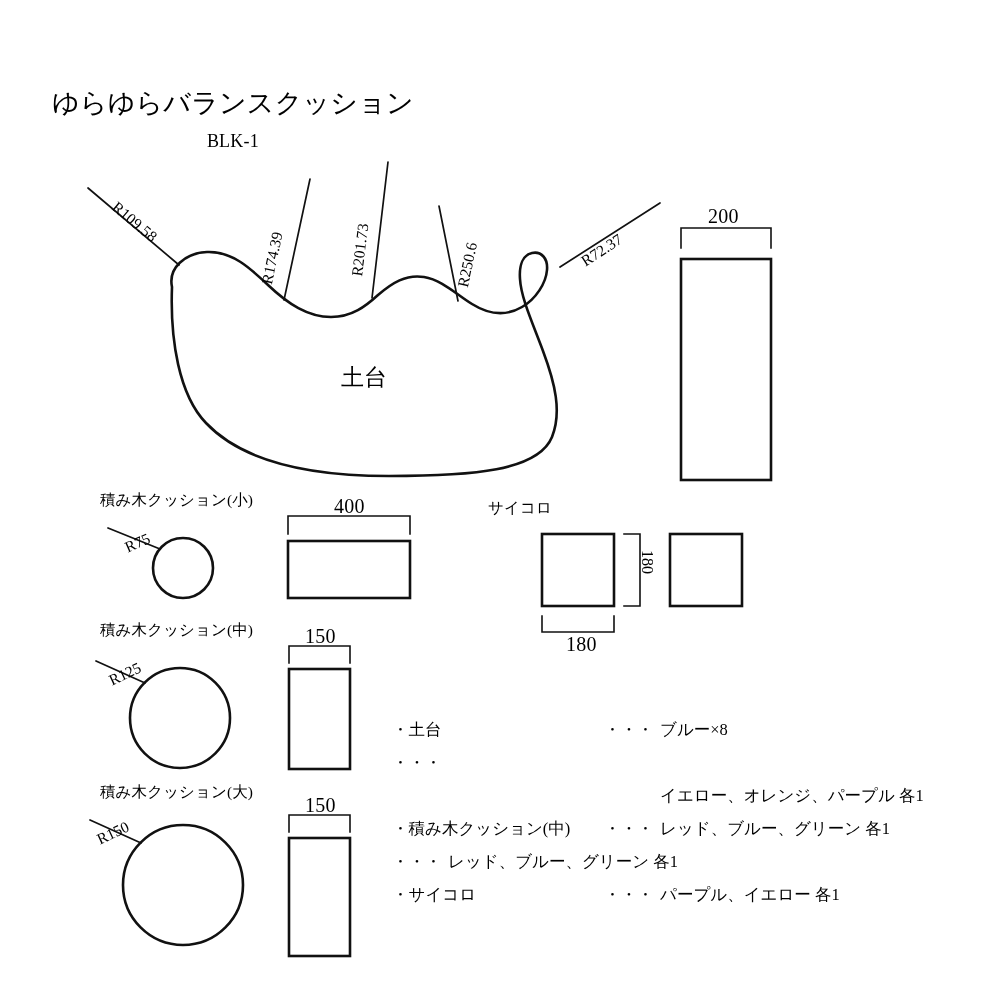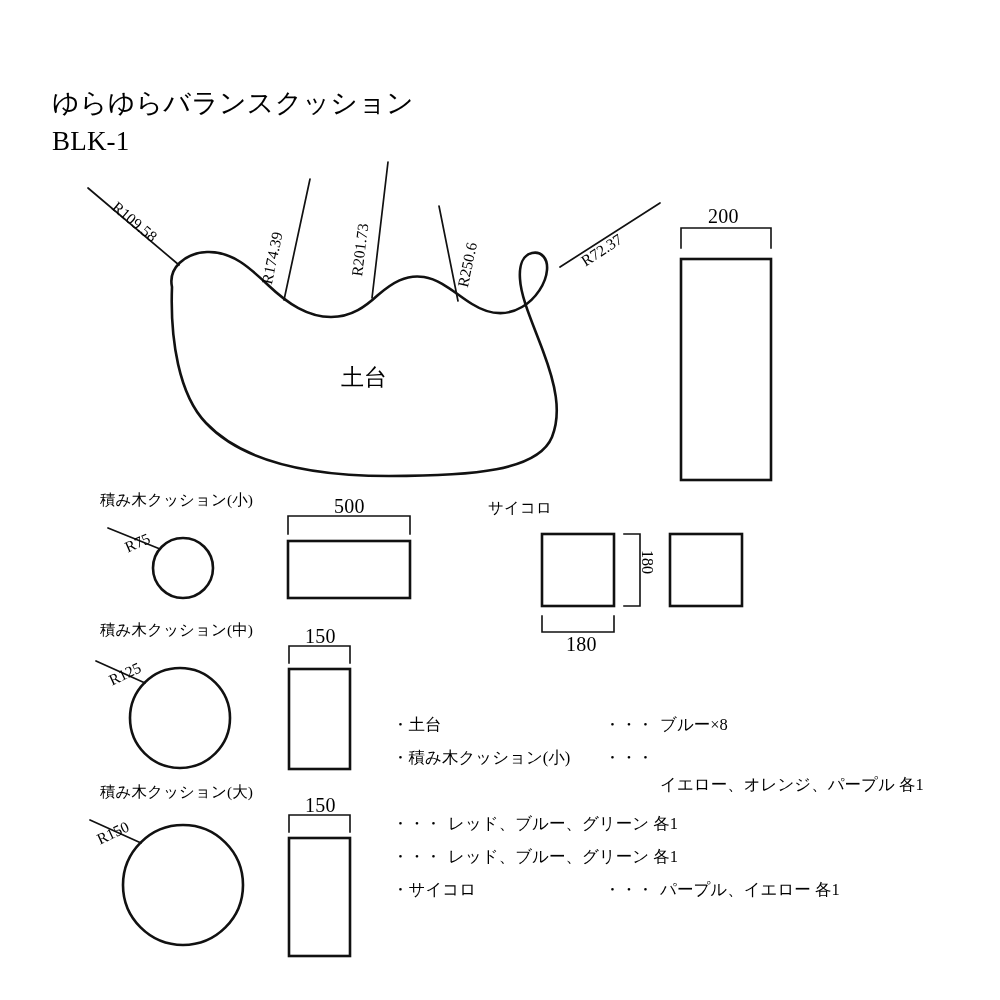--- a/index.html
+++ b/index.html
@@ -28,21 +28,22 @@
   .title-block {
     position: absolute;
     left: 52px;
     top: 44px;
     font-size: 27px;
     line-height: 38px;
     letter-spacing: 0.2px;
     white-space: nowrap;
   }
   .title-line2 {
-    font-size: 27px;
+    font-size: 18px;
+    text-align: center;
   }
   .part-label {
     position: absolute;
     font-size: 15.5px;
     white-space: nowrap;
     letter-spacing: 0.1px;
   }
   .center-label {
     position: absolute;
     font-size: 23px;
@@ -69,41 +70,42 @@
   }
   .legend {
     position: absolute;
     left: 392px;
     top: 668px;
     width: 580px;
     font-size: 16.5px;
   }
   .legend-row {
     display: flex;
-    align-items: center;
+    align-items: flex-end;
     height: 33px;
   }
   .legend-name {
     width: 212px;
     flex: 0 0 212px;
     white-space: nowrap;
   }
   .legend-dots {
     width: 56px;
     flex: 0 0 56px;
     white-space: nowrap;
     letter-spacing: 0px;
   }
   .legend-value {
     flex: 1 1 auto;
     white-space: nowrap;
   }
   .legend-cont {
     display: flex;
     height: 33px;
+    align-items: flex-end;
   }
   .legend-cont-spacer {
     width: 268px;
     flex: 0 0 268px;
   }
 </style>
 </head>
 <body>
 
 <div id="page">
@@ -183,21 +185,21 @@
   <div class="radius-text" style="left:348px; top:235px; transform: rotate(-83deg);">R201.73</div>
   <div class="radius-text" style="left:454px; top:245px; transform: rotate(-78deg);">R250.6</div>
   <div class="radius-text" style="left:578px; top:215px; transform: rotate(-33deg);">R72.37</div>
 
   <div class="center-label" style="left:341px; top:322px;">土台</div>
 
   <div class="dim-text" style="left:708px; top:165px;">200</div>
 
   <div class="part-label" style="left:100px; top:450px;">積み木クッション(小)</div>
   <div class="radius-text" style="left:122px; top:500px; transform: rotate(-24deg);">R75</div>
-  <div class="dim-text" style="left:334px; top:455px;">500</div>
+  <div class="dim-text" style="left:334px; top:455px;">400</div>
 
   <div class="part-label" style="left:488px; top:458px;">サイコロ</div>
   <div class="dim-text-vert" style="left:656px; top:510px;">180</div>
   <div class="dim-text" style="left:566px; top:593px;">180</div>
 
   <div class="part-label" style="left:100px; top:580px;">積み木クッション(中)</div>
   <div class="radius-text" style="left:106px; top:633px; transform: rotate(-25deg);">R125</div>
   <div class="dim-text" style="left:305px; top:585px;">150</div>
 
   <div class="part-label" style="left:100px; top:742px;">積み木クッション(大)</div>
@@ -206,30 +208,30 @@
 
   <div class="legend">
 
     <div class="legend-row">
       <span class="legend-name"><span>・</span><span>土台</span></span>
       <span class="legend-dots">・・・</span>
       <span class="legend-value">ブルー×8</span>
     </div>
 
     <div class="legend-row">
-      <span class="legend-name"><span>・</span><span>積み木クッション(小)</span></span>
       <span class="legend-dots">・・・</span>
     </div>
 
     <div class="legend-cont">
       <span class="legend-cont-spacer"></span>
       <span class="legend-value">イエロー、オレンジ、パープル 各1</span>
     </div>
 
     <div class="legend-row">
+      <span class="legend-name"><span>・</span><span>積み木クッション(中)</span></span>
       <span class="legend-dots">・・・</span>
       <span class="legend-value">レッド、ブルー、グリーン 各1</span>
     </div>
 
     <div class="legend-row">
       <span class="legend-dots">・・・</span>
       <span class="legend-value">レッド、ブルー、グリーン 各1</span>
     </div>
 
     <div class="legend-row">

